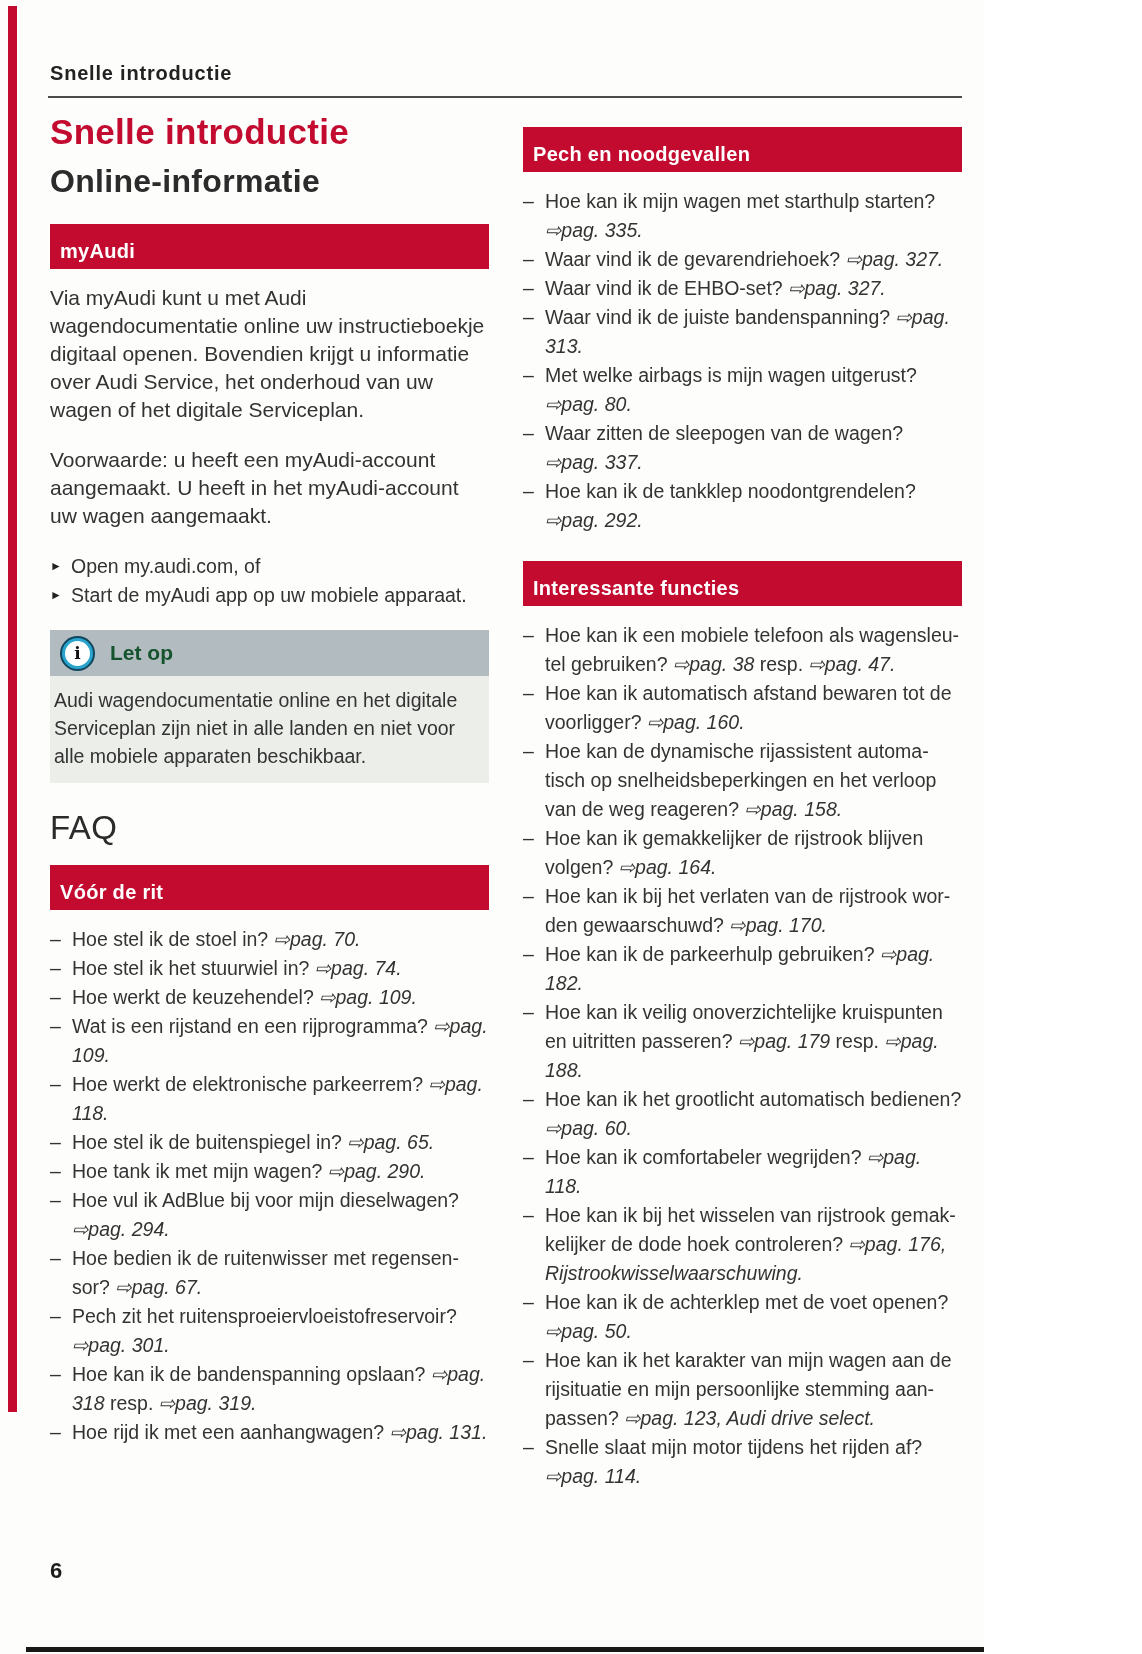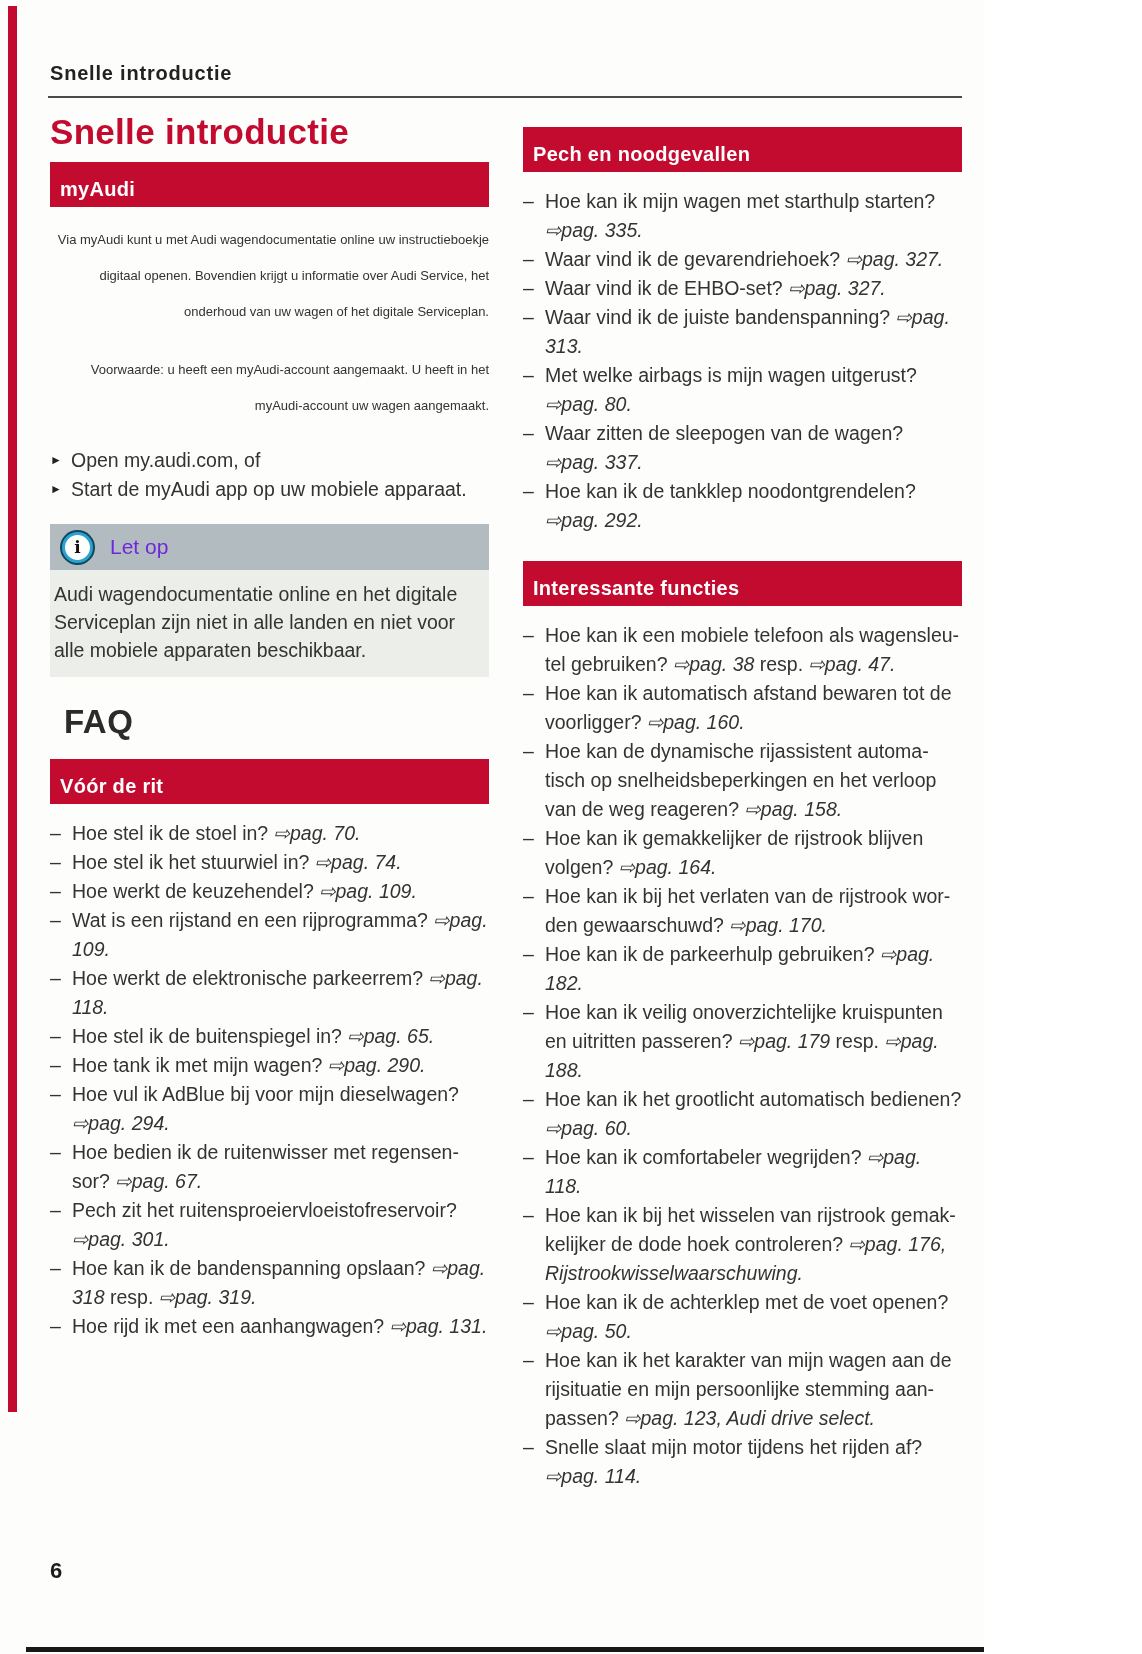--- a/index.html
+++ b/index.html
@@ -24,40 +24,40 @@
   }
   .header-rule{position:absolute;left:48px;top:96px;width:914px;height:2px;background:#4b4b4b;}
   .columns{position:absolute;left:50px;top:110px;width:912px;display:flex;gap:34px;}
   .col{width:439px;}
   .col.right{margin-top:17px;}
   h1.page-title{
     margin:2px 0 10px;font-size:35px;line-height:40px;font-weight:bold;
     color:var(--red);letter-spacing:.3px;
   }
   h2.section-title{margin:0 0 24px;font-size:32px;line-height:38px;font-weight:bold;color:#2b2b2b;letter-spacing:.3px;}
-  h2.faq-heading{margin:6px 14px 18px;font-size:33px;font-weight:bold;color:#2b2b2b;letter-spacing:.5px;}
+  h2.faq-heading{margin:6px 0 18px;font-size:33px;font-weight:normal;color:#2b2b2b;letter-spacing:.5px;}
   .banner{
     background:var(--red);color:#fff;
     font-size:20px;font-weight:bold;letter-spacing:.3px;
     padding:16px 10px 6px;margin:0 0 15px;
   }
-  p.body-text{font-size:13px;line-height:36px;margin:0 0 22px;hyphens:manual;text-align:right;}
+  p.body-text{font-size:21px;line-height:28px;margin:0 0 22px;hyphens:manual;}
   .bullets{list-style:none;margin:0 0 20px;padding:0;}
   .bullets li{position:relative;padding-left:21px;font-size:19.5px;line-height:29px;}
   .bullets .tri{position:absolute;left:0;top:0;font-size:12px;color:#222;}
   .note{margin:2px 0 26px;}
   .note-head{background:var(--note-head);display:flex;align-items:center;padding:6px 12px;height:34px;}
   .info-icon{
     width:25px;height:25px;border-radius:50%;
     background:#fff;border:3px solid #2aa3cd;box-shadow:0 0 0 2px #10475e;
     color:#111;font-weight:bold;font-family:"DejaVu Serif",serif;
     display:flex;align-items:center;justify-content:center;font-size:17px;
     margin-right:17px;flex:0 0 auto;
   }
-  .note-title{font-weight:normal;font-size:21px;color:#6d28d9;}
+  .note-title{font-weight:bold;font-size:21px;color:#14532d;}
   .note-body{background:var(--note-body);padding:10px 4px 13px;font-size:19.5px;line-height:28px;hyphens:manual;}
   .qlist{list-style:none;margin:0 0 26px;padding:0;font-size:19.5px;line-height:29px;}
   .qlist li{position:relative;padding-left:22px;hyphens:manual;}
   .qlist .marker{position:absolute;left:0;top:0;}
   .ref{font-style:italic;font-family:Liberation Sans, sans-serif;}
   .next-arrow{position:absolute;left:1031px;top:1388px;font-size:17px;color:#4a4a4a;}
   .page-number{position:absolute;left:50px;top:1558px;font-size:22px;font-weight:bold;color:#1d1d1d;letter-spacing:.5px;}
   .scan-line{position:absolute;left:26px;right:0;bottom:2px;height:5px;background:#181818;}
 </style>
 </head>
@@ -65,20 +65,21 @@
 
 <div class="page">
   <div class="edge-bar"></div>
 
   <div class="running-header">Snelle introductie</div>
   <div class="header-rule"></div>
 
   <div class="columns">
     <div class="col left">
       <h1 class="page-title">Snelle introductie</h1>
+      <h2 class="section-title">Online-informatie</h2>
 
       <div class="banner">myAudi</div>
 
       <p class="body-text">Via myAudi kunt u met Audi wagendocumentatie online uw instructieboekje digitaal openen. Bo­vendien krijgt u informatie over Audi Service, het onderhoud van uw wagen of het digitale Service­plan.</p>
       <p class="body-text">Voorwaarde: u heeft een myAudi-account aange­maakt. U heeft in het myAudi-account uw wagen aangemaakt.</p>
 
       <ul class="bullets">
         <li>
           <span class="tri">►</span>
           <span>Open my.audi.com, of</span>

